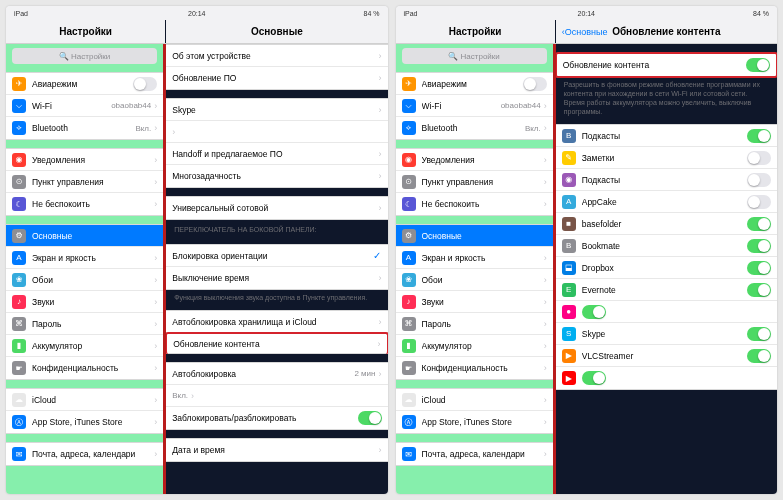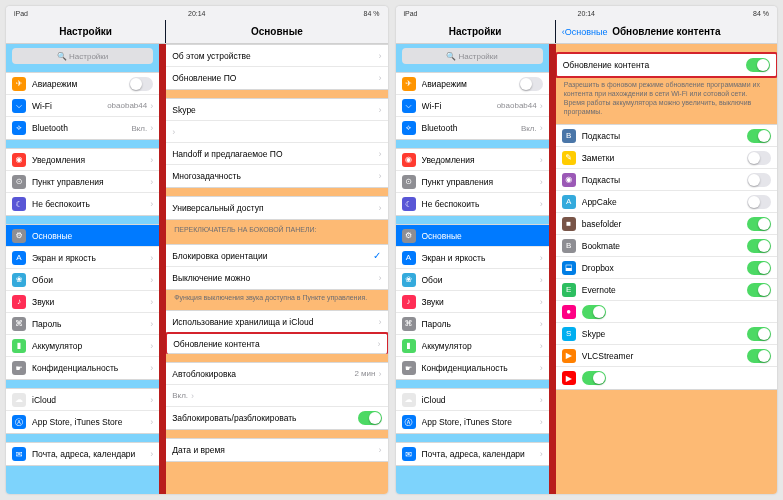--- a/index.html
+++ b/index.html
@@ -7,22 +7,22 @@
 .device{flex:1;background:#f2f2f4;border-radius:4px;overflow:hidden;display:flex;flex-direction:column;box-shadow:0 0 2px rgba(0,0,0,.2)}
 .status{height:14px;display:flex;justify-content:space-between;align-items:center;padding:0 8px;font-size:7px;color:#333;background:#f2f2f4}
 .status .c{position:absolute;left:50%;transform:translateX(-50%)}
 .status{position:relative}
 .hdr{display:flex;height:24px;border-bottom:1px solid #d0d0d0}
 .hdr>div{display:flex;align-items:center;justify-content:center;font-size:10px;font-weight:600}
 .hdr .l{width:42%;border-right:1px solid #0f172a}
 .hdr .r{flex:1;position:relative}
 .back{position:absolute;left:6px;color:#007aff;font-size:9px;font-weight:400;display:flex;align-items:center}
 .cols{display:flex;flex:1;overflow:hidden}
-.side{width:42%;border-right:7px solid #b91c1c;overflow-y:auto;background:#7dd3fc}
-.main{flex:1;overflow-y:auto;background:#fdba74}
+.side{width:42%;border-right:3px solid #b91c1c;overflow-y:auto;background:#86efac}
+.main{flex:1;overflow-y:auto;background:#0f172a}
 .search{margin:4px 6px;background:#e0e0e3;border-radius:4px;height:16px;display:flex;align-items:center;justify-content:center;font-size:8px;color:#8e8e93}
 .grp{margin-top:8px;background:#fff;border-top:1px solid #d8d8d8;border-bottom:1px solid #d8d8d8}
 .grp:first-child{margin-top:0}
 .row{display:flex;align-items:center;height:22px;padding:0 6px;border-bottom:1px solid #e8e8e8;font-size:8.5px;color:#000;position:relative}
 .row:last-child{border-bottom:none}
 .row.sel{background:#007aff;color:#fff}
 .ic{width:14px;height:14px;border-radius:3px;margin-right:6px;display:flex;align-items:center;justify-content:center;font-size:8px;color:#fff;flex-shrink:0}
 .lbl{flex:1;white-space:nowrap;overflow:hidden;text-overflow:ellipsis}
 .val{color:#8e8e93;font-size:8px;margin-right:3px}
 .chev{color:#c7c7cc;font-size:9px}
@@ -170,39 +170,39 @@
             <span class="lbl">Handoff и предлагаемое ПО</span>
             <span class="chev">›</span>
           </div>
           <div class="row">
             <span class="lbl">Многозадачность</span>
             <span class="chev">›</span>
           </div>
         </div>
         <div class="grp">
           <div class="row">
-            <span class="lbl">Универсальный доступ</span>
+            <span class="lbl">Универсальный сотовой</span>
             <span class="chev">›</span>
           </div>
         </div>
         <div class="sh">Переключатель на боковой панели:</div>
         <div class="grp">
           <div class="row">
             <span class="lbl">Блокировка ориентации</span>
             <span class="chk">✓</span>
           </div>
           <div class="row">
-            <span class="lbl">Выключение можно</span>
+            <span class="lbl">Выключение время</span>
             <span class="chev">›</span>
           </div>
         </div>
         <div class="ft">Функция выключения звука доступна в Пункте управления.</div>
         <div class="grp">
           <div class="row">
-            <span class="lbl">Использование хранилища и iCloud</span>
+            <span class="lbl">Автоблокировка хранилища и iCloud</span>
             <span class="chev">›</span>
           </div>
           <div class="row hl">
             <span class="lbl">Обновление контента</span>
             <span class="chev">›</span>
           </div>
         </div>
         <div class="grp">
           <div class="row">
             <span class="lbl">Автоблокировка</span>

